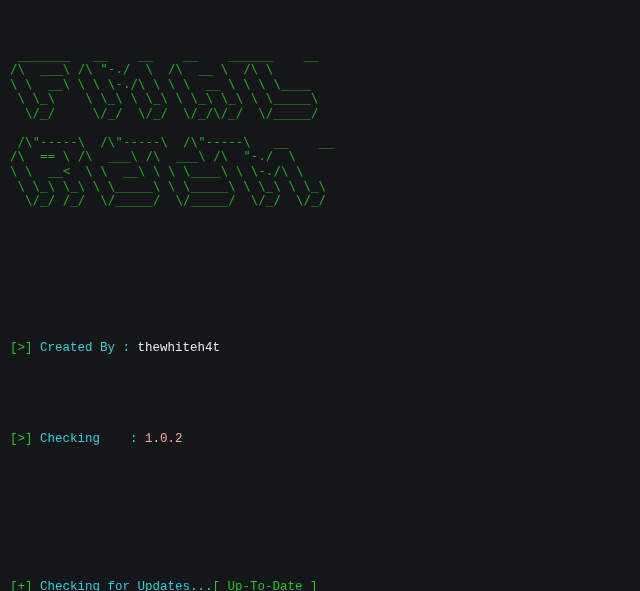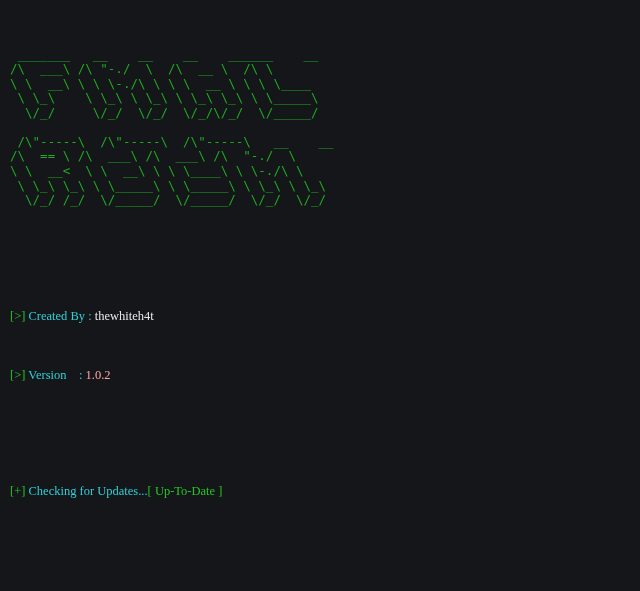--- a/index.html
+++ b/index.html
@@ -34,23 +34,24 @@
     display: block;
     white-space: pre;
     font-family: inherit;
     font-size: inherit;
     line-height: inherit;
   }
   .row {
     display: block;
     white-space: pre;
     height: 14.55px;
-    font-family: Liberation Serif, serif;
+    font-family: Liberation Mono, monospace;
     font-size: inherit;
     line-height: 14.55px;
+    margin-top: 32px;
   }
   .blank { display: block; height: 14.55px; }
   .gbr  { color: #23c723; }           
   .lbl  { color: #2fd0d7; }           
   .val  { color: #e6e9ea; }           
   .ok   { color: #23c723; }           
 </style>
 </head>
 <body style="background: rgb(20, 22, 26);">
 
@@ -66,21 +67,21 @@
  /\"-----\  /\"-----\  /\"-----\   __    __
 /\  == \ /\  ___\ /\  ___\ /\  "-./  \
 \ \  __&lt;  \ \  __\ \ \ \____\ \ \-./\ \
  \ \_\ \_\ \ \_____\ \ \_____\ \ \_\ \ \_\
   \/_/ /_/  \/_____/  \/_____/  \/_/  \/_/</div>
 
     <div class="blank"></div>
 
     <div class="row"><span class="gbr" style="color: rgb(35, 199, 35);">[&gt;]</span><span class="val" style="color: rgb(230, 233, 234);"> </span><span class="lbl" style="color: rgb(47, 208, 215);">Created By :</span><span class="val" style="color: rgb(230, 233, 234);"> </span><span class="val" style="color: rgb(230, 233, 234);">thewhiteh4t</span></div>
 
-    <div class="row"><span class="gbr" style="color: rgb(35, 199, 35);">[&gt;]</span><span class="val" style="color: rgb(230, 233, 234);"> </span><span class="lbl" style="color: rgb(47, 208, 215);">Version    :</span><span class="val" style="color: rgb(230, 233, 234);"> </span><span class="val" style="color: #fca5a5;">1.0.2</span></div>
+    <div class="row"><span class="gbr" style="color: rgb(35, 199, 35);">[&gt;]</span><span class="val" style="color: rgb(230, 233, 234);"> </span><span class="lbl" style="color: rgb(47, 208, 215);">Checking    :</span><span class="val" style="color: rgb(230, 233, 234);"> </span><span class="val" style="color: #fca5a5;">1.0.2</span></div>
 
     <div class="blank"></div>
 
     <div class="row"><span class="gbr" style="color: rgb(35, 199, 35);">[+]</span><span class="val" style="color: rgb(230, 233, 234);"> </span><span class="lbl" style="color: rgb(47, 208, 215);">Checking for Updates...</span><span class="ok" style="color: rgb(35, 199, 35);">[</span><span class="ok" style="color: rgb(35, 199, 35);"> Up-To-Date </span><span class="ok" style="color: rgb(35, 199, 35);">]</span></div>
 
     <div class="blank"></div>
 
     
 
     

